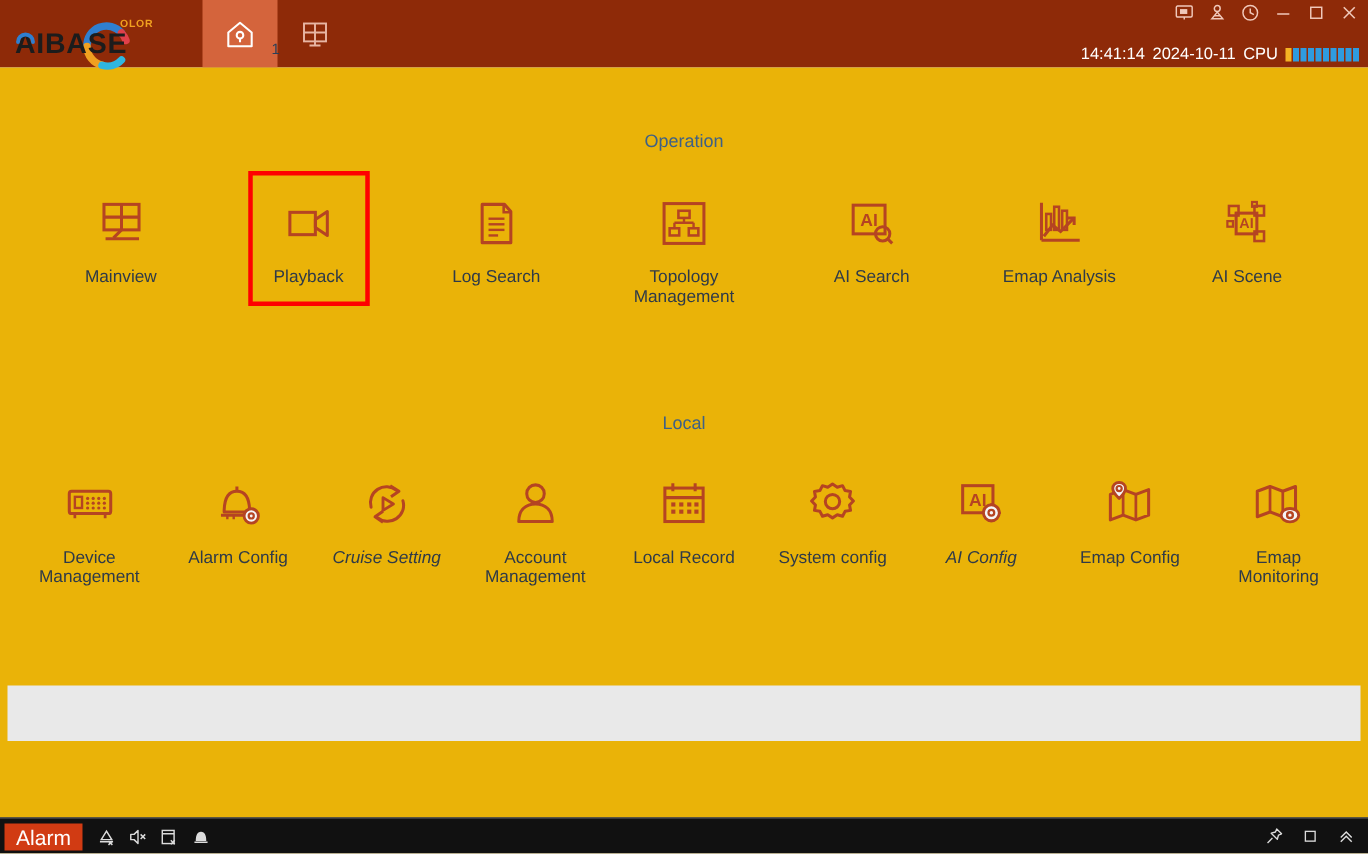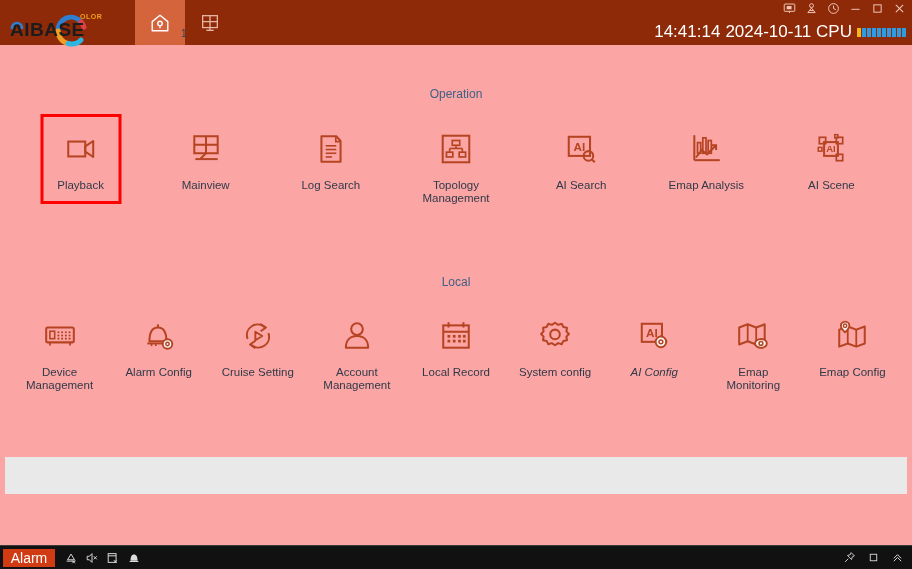--- a/index.html
+++ b/index.html
@@ -55,27 +55,27 @@
 
   .win-ctrl {
     position: absolute; right: 6px; top: 2px;
     display: flex; align-items: center; gap: 9px;
   }
   .win-ctrl .wc { cursor: pointer; display: flex; align-items: center; }
 
   .status-right {
     position: absolute; right: 6px; bottom: 3px;
     display: flex; align-items: center; gap: 5px;
-    font-size: 17px; color: #ffffff;
+    font-size: 11px; color: #ffffff;
   }
   .cpu-meter { display: flex; gap: 1px; align-items: center; height: 9px; }
   .cpu-seg { width: 4px; height: 9px; }
 
   
-  .content { flex: 1 1 auto; background: #fca5a5; position: relative; }
+  .content { flex: 1 1 auto; background: #eab308; position: relative; }
 
   .section-title {
     text-align: center; font-size: 12px; color: #3f6186;
     padding-top: 0px;
   }
   .op-title { position: absolute; left: 0; right: 0; top: 42px; }
   .cfg-title { position: absolute; left: 0; right: 0; top: 230px; }
 
   .grid-row { position: absolute; left: 0; right: 0; display: flex; }
   .row-op { top: 68px; padding: 0 18px; }
@@ -219,40 +219,40 @@
           <span class="cpu-seg" style="background: rgb(47, 155, 224);"></span>
           <span class="cpu-seg" style="background: rgb(47, 155, 224);"></span>
         </span>
     </div>
   </div>
 
   <div class="content">
 
     <div class="section-title op-title">Operation</div>
     <div class="grid-row row-op" id="row-operation">
-        <div class="cell highlight">
-          <div class="ico">
-            <svg width="34" height="34" viewBox="0 0 32 32">
-              <rect x="4" y="9" width="16" height="14" fill="none" stroke="#b54422" stroke-width="1.9"></rect>
-              <path d="M20 13.5 L27.5 8.5 L27.5 23.5 L20 18.5 Z" fill="none" stroke="#b54422" stroke-width="1.9" stroke-linejoin="round"></path>
-            </svg>
-          </div>
-          <div class="lbl" style="white-space: pre-line;">Playback</div>
-        </div>
         <div class="cell">
           <div class="ico">
             <svg width="34" height="34" viewBox="0 0 32 32">
               <rect x="5" y="4" width="22" height="16" fill="none" stroke="#b54422" stroke-width="1.9"></rect>
               <line x1="16" y1="4" x2="16" y2="20" stroke="#b54422" stroke-width="1.9"></line>
               <line x1="5" y1="12" x2="27" y2="12" stroke="#b54422" stroke-width="1.9"></line>
               <line x1="16" y1="20" x2="11" y2="25" stroke="#b54422" stroke-width="1.9"></line>
               <line x1="6" y1="25.5" x2="27" y2="25.5" stroke="#b54422" stroke-width="1.9"></line>
             </svg>
           </div>
           <div class="lbl" style="white-space: pre-line;">Mainview</div>
+        </div>
+        <div class="cell highlight">
+          <div class="ico">
+            <svg width="34" height="34" viewBox="0 0 32 32">
+              <rect x="4" y="9" width="16" height="14" fill="none" stroke="#b54422" stroke-width="1.9"></rect>
+              <path d="M20 13.5 L27.5 8.5 L27.5 23.5 L20 18.5 Z" fill="none" stroke="#b54422" stroke-width="1.9" stroke-linejoin="round"></path>
+            </svg>
+          </div>
+          <div class="lbl" style="white-space: pre-line;">Playback</div>
         </div>
         <div class="cell">
           <div class="ico">
             <svg width="34" height="34" viewBox="0 0 32 32">
               <path d="M7 4 L21 4 L25 8.5 L25 28 L7 28 Z" fill="none" stroke="#b54422" stroke-width="1.9" stroke-linejoin="round"></path>
               <path d="M20.5 4 L20.5 9 L25 9" fill="none" stroke="#b54422" stroke-width="1.6"></path>
               <line x1="11" y1="13" x2="21" y2="13" stroke="#b54422" stroke-width="1.5"></line>
               <line x1="11" y1="16.5" x2="21" y2="16.5" stroke="#b54422" stroke-width="1.5"></line>
               <line x1="11" y1="20" x2="21" y2="20" stroke="#b54422" stroke-width="1.5"></line>
               <line x1="11" y1="23.5" x2="17" y2="23.5" stroke="#b54422" stroke-width="1.5"></line>
@@ -361,21 +361,21 @@
         <div class="cell">
           <div class="ico">
             <svg width="34" height="34" viewBox="0 0 32 32">
               <path d="M6 18 A10 10 0 0 1 22 7.5" fill="none" stroke="#b54422" stroke-width="1.9" stroke-linecap="round"></path>
               <path d="M26 14 A10 10 0 0 1 10 24.5" fill="none" stroke="#b54422" stroke-width="1.9" stroke-linecap="round"></path>
               <path d="M18 4.5 L23.5 8 L18.5 11.5" fill="none" stroke="#b54422" stroke-width="1.9" stroke-linejoin="round"></path>
               <path d="M13.5 27.5 L8.5 24 L13.5 20.5" fill="none" stroke="#b54422" stroke-width="1.9" stroke-linejoin="round"></path>
               <path d="M13.5 12 L20 16 L13.5 20 Z" fill="none" stroke="#b54422" stroke-width="1.8" stroke-linejoin="round"></path>
             </svg>
           </div>
-          <div class="lbl" style="white-space: pre-line;">Cruise Setting</div>
+          <div class="lbl" style="white-space: pre-line; font-style: italic;">Cruise Setting</div>
         </div>
         <div class="cell">
           <div class="ico">
             <svg width="34" height="34" viewBox="0 0 32 32">
               <circle cx="16" cy="9.5" r="5.5" fill="none" stroke="#b54422" stroke-width="1.9"></circle>
               <path d="M5.5 27 C5.5 19.5 10 16 16 16 C22 16 26.5 19.5 26.5 27 Z" fill="none" stroke="#b54422" stroke-width="1.9" stroke-linejoin="round"></path>
             </svg>
           </div>
           <div class="lbl" style="white-space: pre-line;">Account
 Management</div>
@@ -419,42 +419,42 @@
               <line x1="22.5" y1="26" x2="22.5" y2="27.5" stroke="#b54422" stroke-width="1.4"></line>
               <line x1="16.5" y1="21.5" x2="18" y2="21.5" stroke="#b54422" stroke-width="1.4"></line>
               <line x1="27" y1="21.5" x2="28.5" y2="21.5" stroke="#b54422" stroke-width="1.4"></line>
             </svg>
           </div>
           <div class="lbl" style="white-space: pre-line; font-style: italic;">AI Config</div>
         </div>
         <div class="cell">
           <div class="ico">
             <svg width="34" height="34" viewBox="0 0 32 32">
+              <path d="M4 10 L12 7 L20 10 L28 7 L28 23 L20 26 L12 23 L4 26 Z" fill="none" stroke="#b54422" stroke-width="1.9" stroke-linejoin="round"></path>
+              <line x1="12" y1="7" x2="12" y2="23" stroke="#b54422" stroke-width="1.7"></line>
+              <line x1="20" y1="10" x2="20" y2="26" stroke="#b54422" stroke-width="1.7"></line>
+              <path d="M9.5 2.5 C12 2.5 13.5 4.3 13.5 6.3 C13.5 8.8 9.5 12.5 9.5 12.5 C9.5 12.5 5.5 8.8 5.5 6.3 C5.5 4.3 7 2.5 9.5 2.5 Z" fill="#f4f5f7" stroke="#b54422" stroke-width="1.8" stroke-linejoin="round"></path>
+              <circle cx="9.5" cy="6.3" r="1.6" fill="none" stroke="#b54422" stroke-width="1.4"></circle>
+            </svg>
+          </div>
+          <div class="lbl" style="white-space: pre-line;">Emap Config</div>
+        </div>
+        <div class="cell">
+          <div class="ico">
+            <svg width="34" height="34" viewBox="0 0 32 32">
               <path d="M3 8 L11 5 L19 8 L27 5 L27 21 L19 24 L11 21 L3 24 Z" fill="none" stroke="#b54422" stroke-width="1.9" stroke-linejoin="round"></path>
               <line x1="11" y1="5" x2="11" y2="21" stroke="#b54422" stroke-width="1.7"></line>
               <line x1="19" y1="8" x2="19" y2="24" stroke="#b54422" stroke-width="1.7"></line>
               <ellipse cx="23.5" cy="23" rx="5.5" ry="4.2" fill="#f4f5f7" stroke="#b54422" stroke-width="1.8"></ellipse>
               <circle cx="23.5" cy="23" r="1.8" fill="none" stroke="#b54422" stroke-width="1.5"></circle>
             </svg>
           </div>
           <div class="lbl" style="white-space: pre-line;">Emap
 Monitoring</div>
         </div>
-        <div class="cell">
-          <div class="ico">
-            <svg width="34" height="34" viewBox="0 0 32 32">
-              <path d="M4 10 L12 7 L20 10 L28 7 L28 23 L20 26 L12 23 L4 26 Z" fill="none" stroke="#b54422" stroke-width="1.9" stroke-linejoin="round"></path>
-              <line x1="12" y1="7" x2="12" y2="23" stroke="#b54422" stroke-width="1.7"></line>
-              <line x1="20" y1="10" x2="20" y2="26" stroke="#b54422" stroke-width="1.7"></line>
-              <path d="M9.5 2.5 C12 2.5 13.5 4.3 13.5 6.3 C13.5 8.8 9.5 12.5 9.5 12.5 C9.5 12.5 5.5 8.8 5.5 6.3 C5.5 4.3 7 2.5 9.5 2.5 Z" fill="#f4f5f7" stroke="#b54422" stroke-width="1.8" stroke-linejoin="round"></path>
-              <circle cx="9.5" cy="6.3" r="1.6" fill="none" stroke="#b54422" stroke-width="1.4"></circle>
-            </svg>
-          </div>
-          <div class="lbl" style="white-space: pre-line;">Emap Config</div>
-        </div>
       </div>
 
     <div class="bottom-panel"></div>
   </div>
 
   <div class="statusbar">
     <div class="alarm-btn">Alarm</div>
     <div class="sb-icons">
       <span class="si">
         <svg width="14" height="14" viewBox="0 0 16 16">

